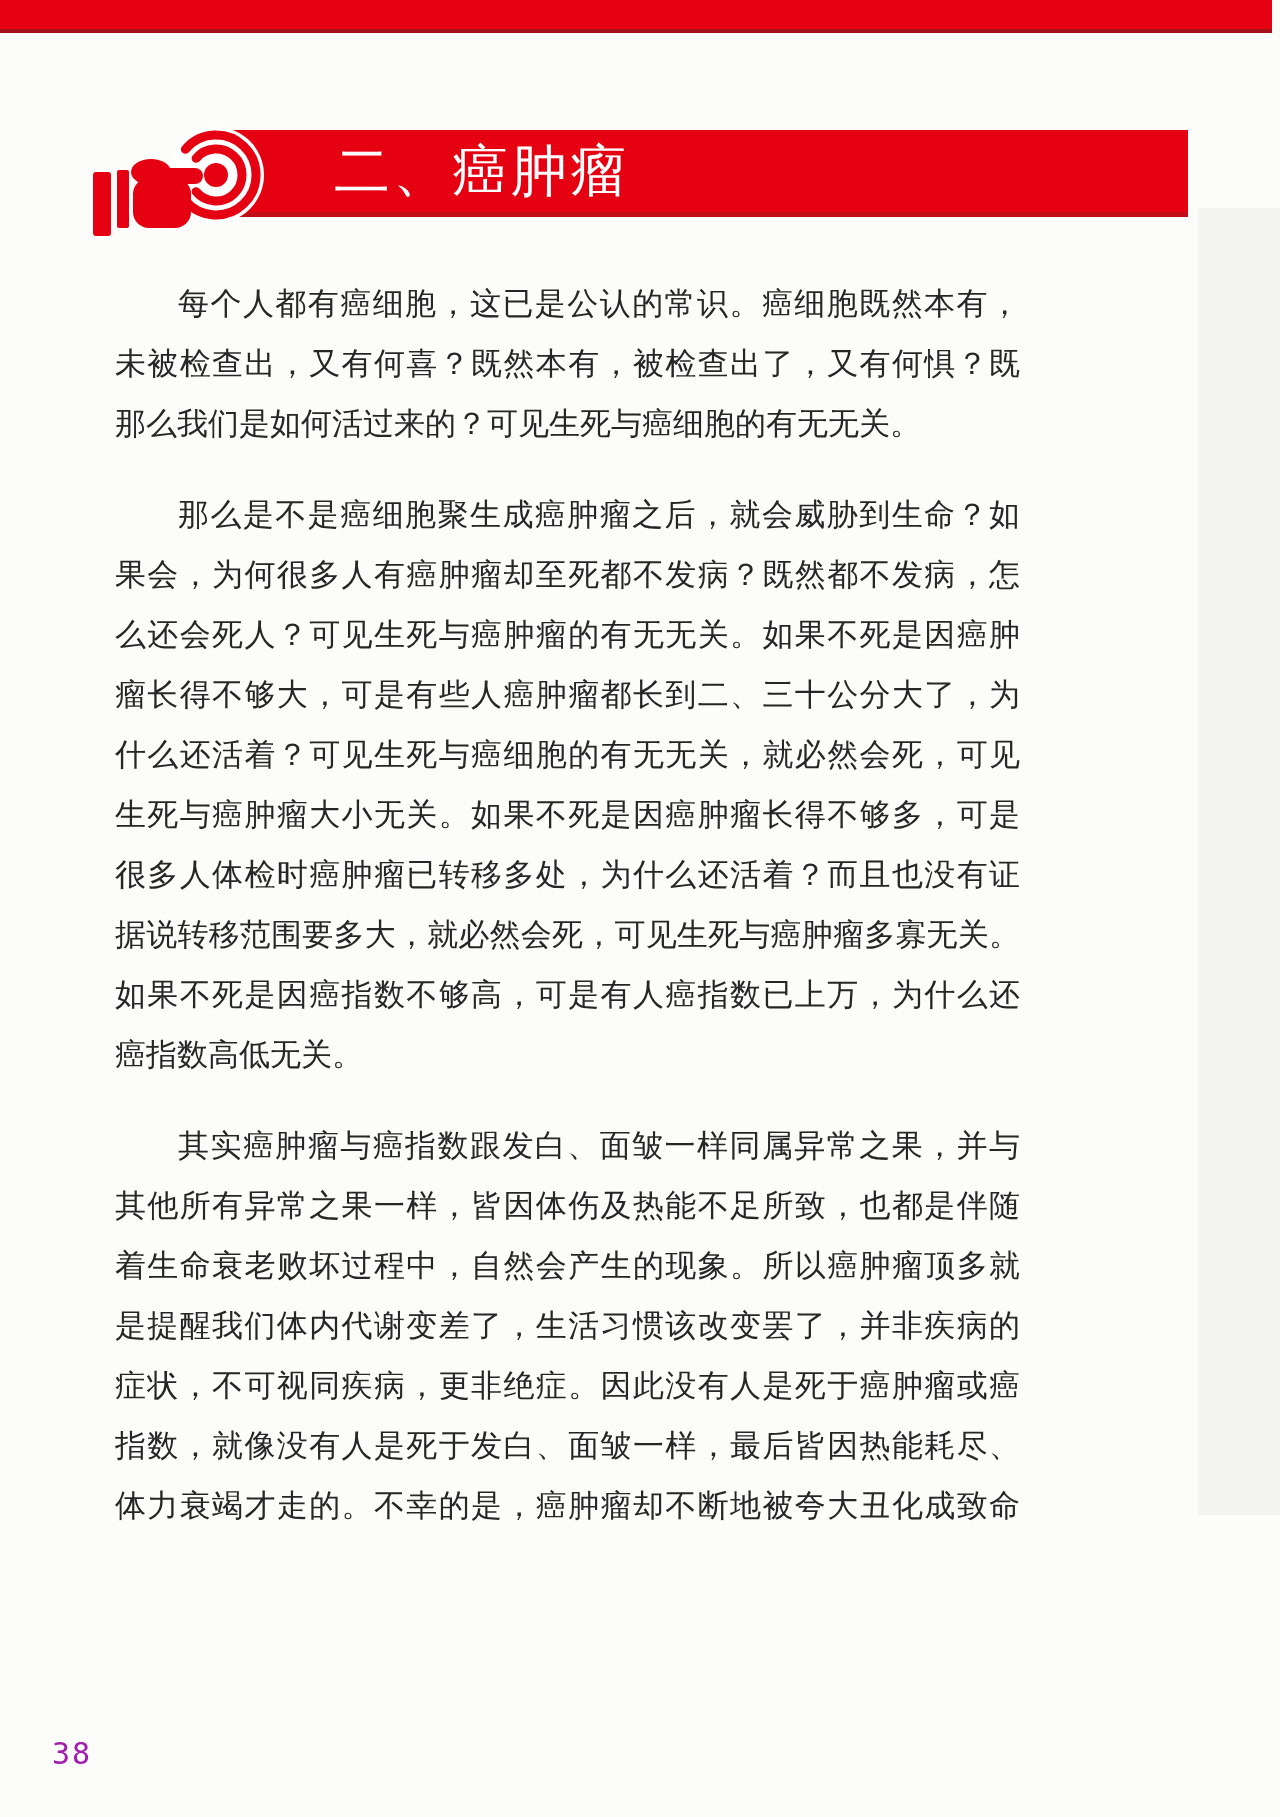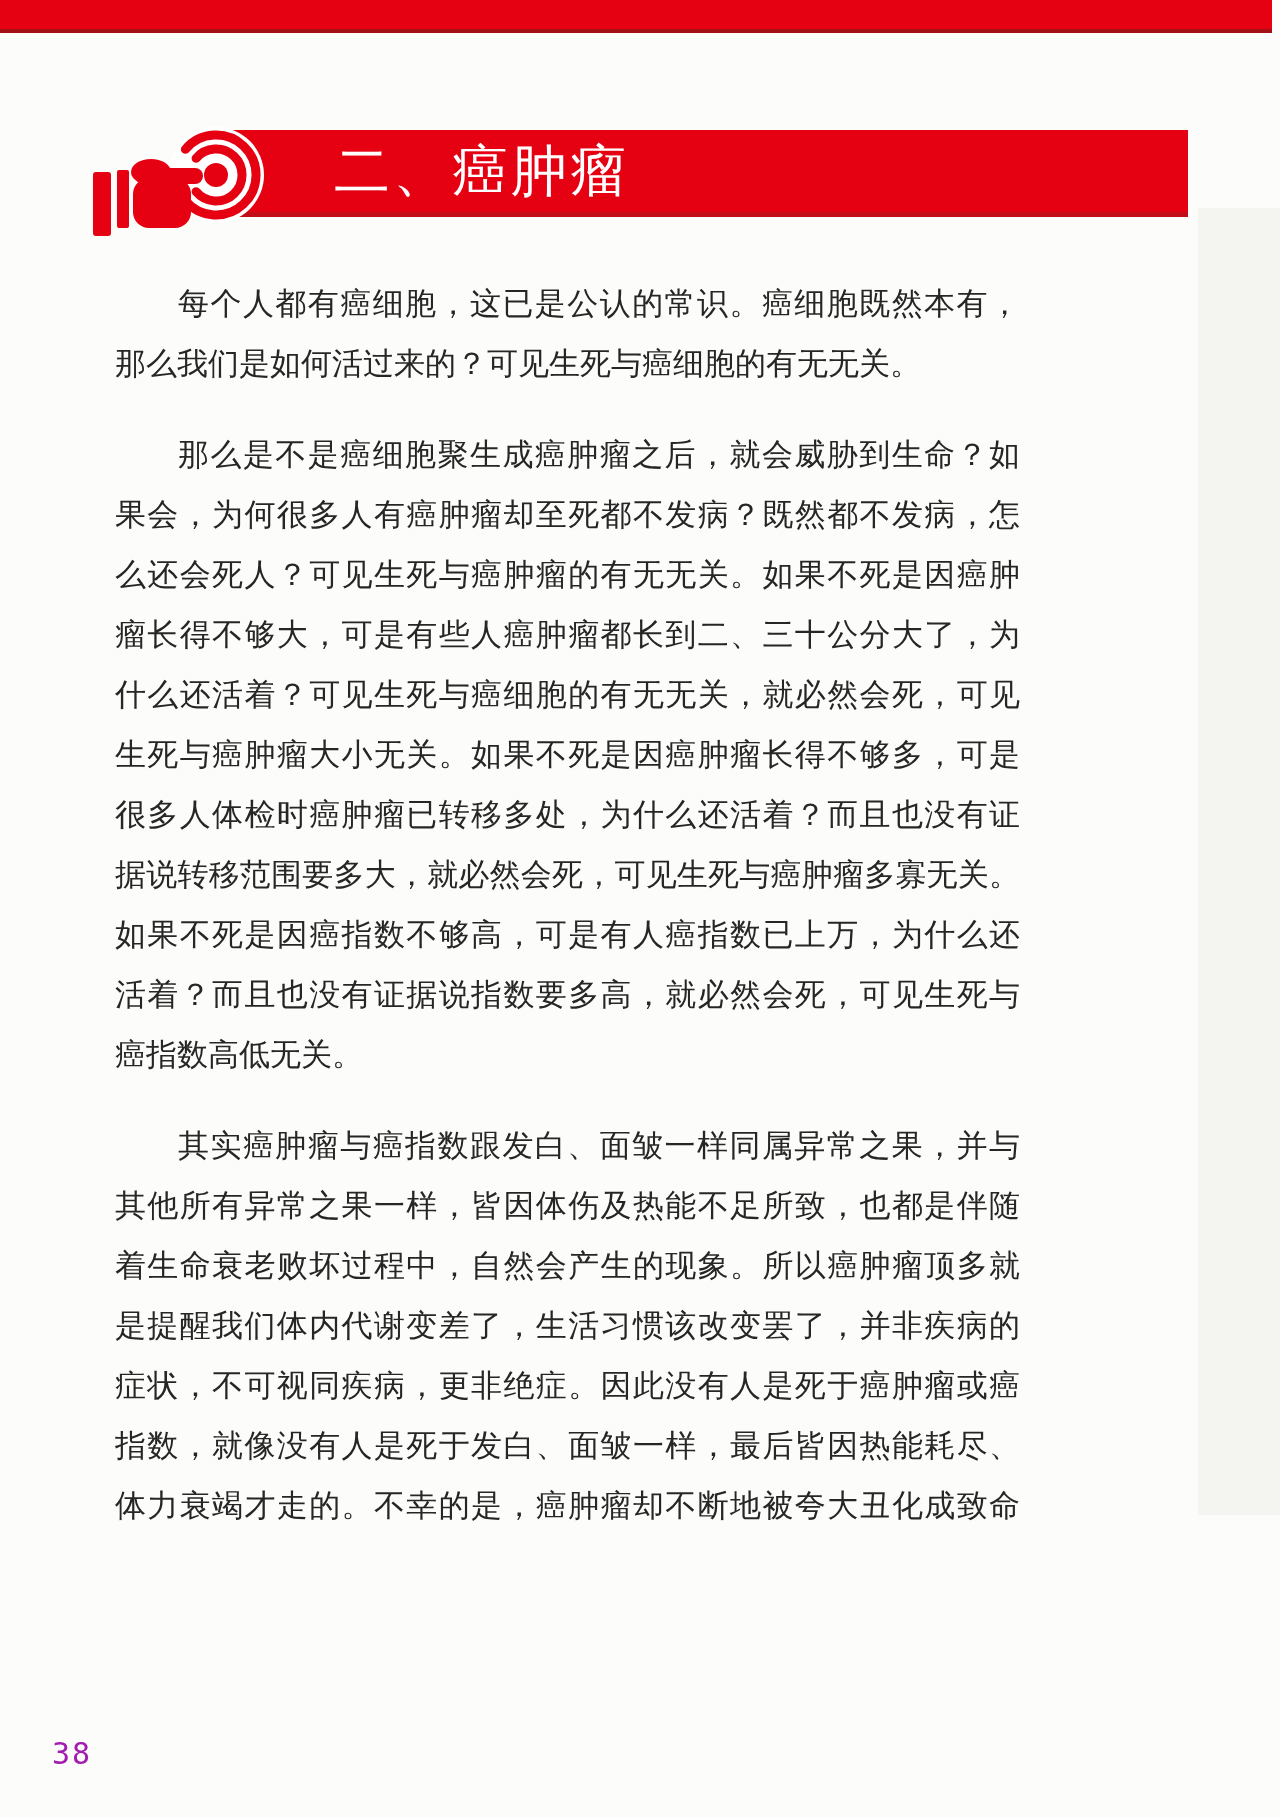--- a/index.html
+++ b/index.html
@@ -72,34 +72,34 @@
     <rect x="48" y="60" width="58" height="50" rx="16"></rect>
     <ellipse cx="66" cy="54" rx="20" ry="13"></ellipse>
     <rect x="58" y="50" width="60" height="16" rx="8"></rect>
   </g>
 </svg>
 
 <main class="body-text">
 
   <section class="para">
     <div class="bodyline indent">每个人都有癌细胞，这已是公认的常识。癌细胞既然本有，</div>
+    <div class="bodyline">未被检查出，又有何喜？既然本有，被检查出了，又有何惧？既</div>
     <div class="bodyline flush">那么我们是如何活过来的？可见生死与癌细胞的有无无关。</div>
   </section>
 
   <section class="para">
     <div class="bodyline indent">那么是不是癌细胞聚生成癌肿瘤之后，就会威胁到生命？如</div>
     <div class="bodyline">果会，为何很多人有癌肿瘤却至死都不发病？既然都不发病，怎</div>
     <div class="bodyline">么还会死人？可见生死与癌肿瘤的有无无关。如果不死是因癌肿</div>
     <div class="bodyline">瘤长得不够大，可是有些人癌肿瘤都长到二、三十公分大了，为</div>
     <div class="bodyline">什么还活着？可见生死与癌细胞的有无无关，就必然会死，可见</div>
     <div class="bodyline">生死与癌肿瘤大小无关。如果不死是因癌肿瘤长得不够多，可是</div>
     <div class="bodyline">很多人体检时癌肿瘤已转移多处，为什么还活着？而且也没有证</div>
     <div class="bodyline">据说转移范围要多大，就必然会死，可见生死与癌肿瘤多寡无关。</div>
     <div class="bodyline">如果不死是因癌指数不够高，可是有人癌指数已上万，为什么还</div>
-    <div class="bodyline">活着？而且也没有证据说指数要多高，就必然会死，可见生死与</div>
     <div class="bodyline flush">癌指数高低无关。</div>
   </section>
 
   <section class="para">
     <div class="bodyline indent">其实癌肿瘤与癌指数跟发白、面皱一样同属异常之果，并与</div>
     <div class="bodyline">其他所有异常之果一样，皆因体伤及热能不足所致，也都是伴随</div>
     <div class="bodyline">着生命衰老败坏过程中，自然会产生的现象。所以癌肿瘤顶多就</div>
     <div class="bodyline">是提醒我们体内代谢变差了，生活习惯该改变罢了，并非疾病的</div>
     <div class="bodyline">症状，不可视同疾病，更非绝症。因此没有人是死于癌肿瘤或癌</div>
     <div class="bodyline">指数，就像没有人是死于发白、面皱一样，最后皆因热能耗尽、</div>

